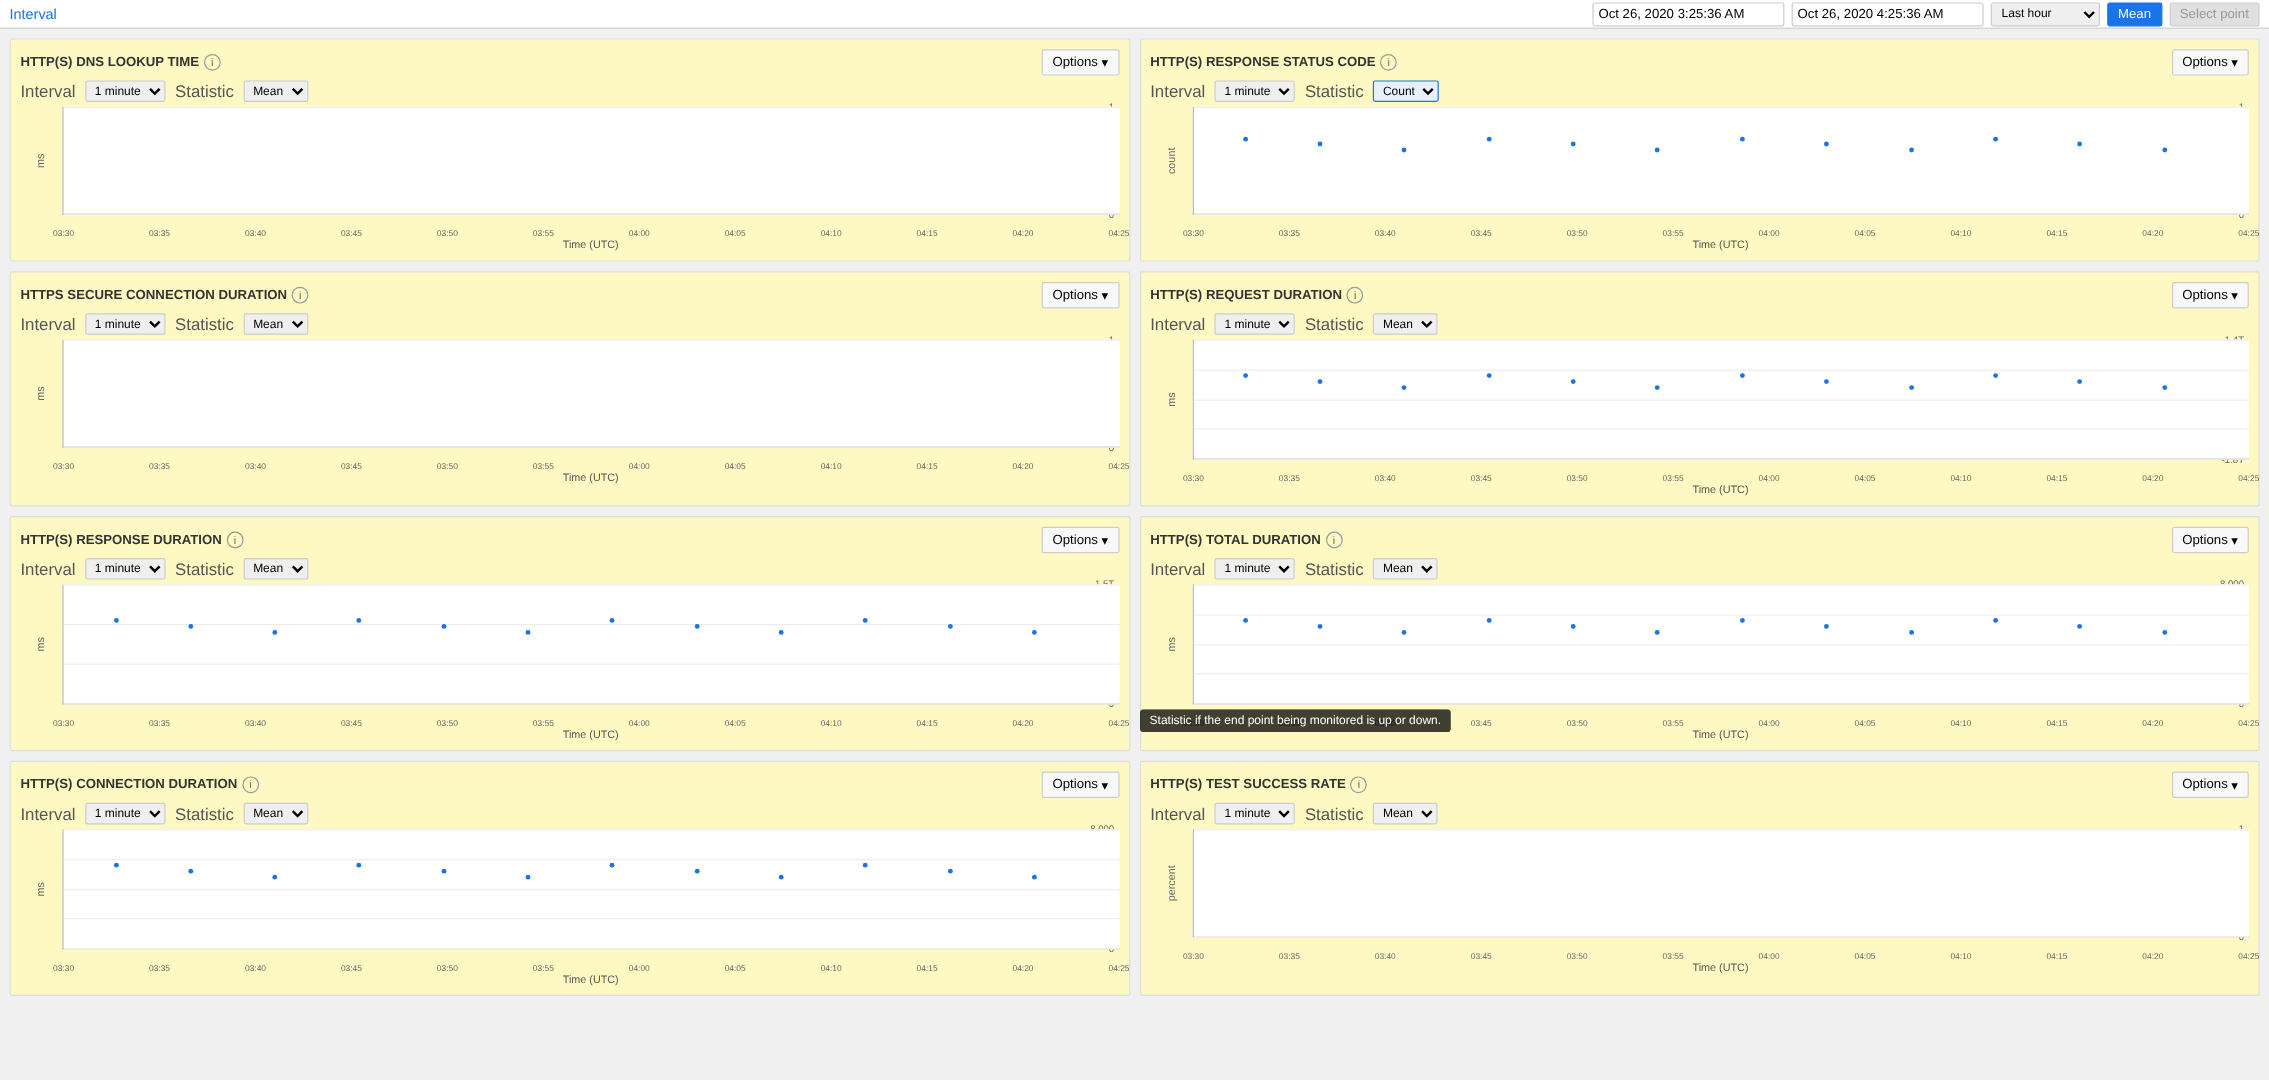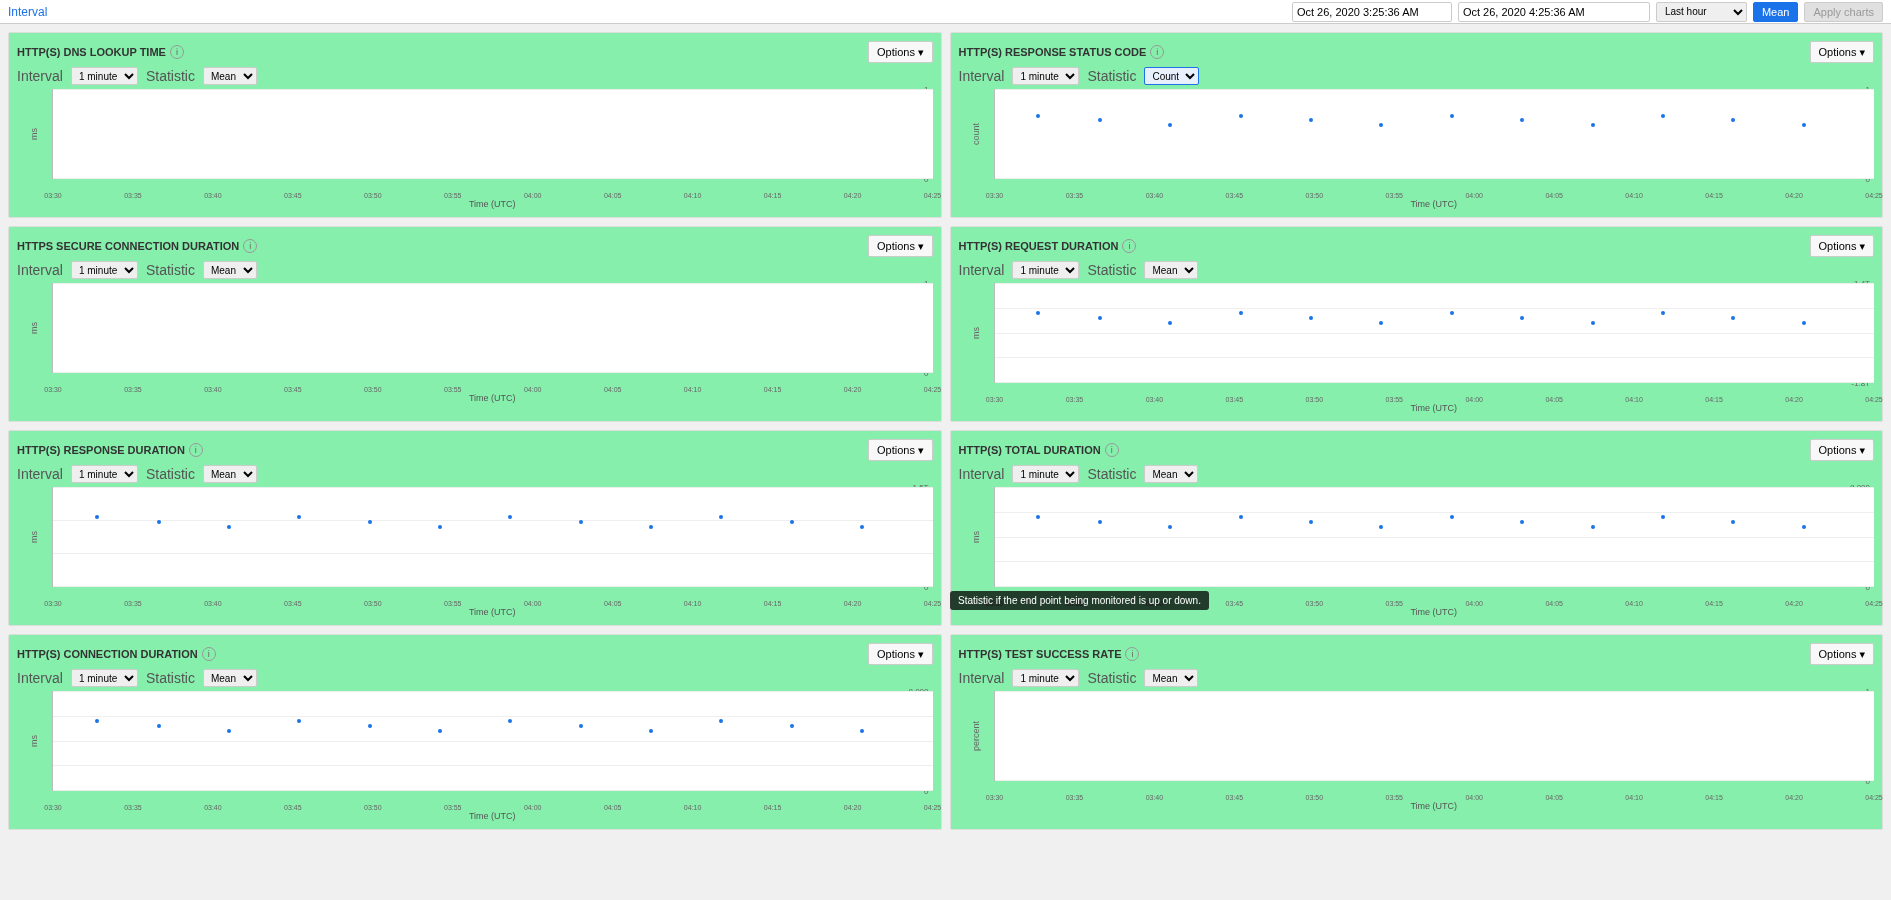--- a/index.html
+++ b/index.html
@@ -62,21 +62,21 @@
     }
 
     .main-content {
       padding: 8px;
       display: grid;
       grid-template-columns: 1fr 1fr;
       gap: 8px;
     }
 
     .chart-panel {
-      background: #86efac;
+      background: #fef9c3;
       border: 1px solid #ddd;
       border-radius: 2px;
       padding: 8px;
       position: relative;
     }
 
     .chart-header {
       display: flex;
       align-items: center;
       justify-content: space-between;
@@ -201,28 +201,28 @@
       white-space: nowrap;
     }
   </style>
 </head>
 <body>
 
 <div class="top-bar">
   <a class="metrics-link">Interval</a>
   <div class="top-controls">
     <input type="text" class="date-input" style="width: 160px;" value="Oct 26, 2020 3:25:36 AM">
-    <input type="text" class="date-input" style="width: 192px;" value="Oct 26, 2020 4:25:36 AM">
+    <input type="text" class="date-input" style="width: 160px;" value="Oct 26, 2020 4:25:36 AM">
     <select class="select-input">
       <option>Last hour</option>
       <option>Last 3 hours</option>
       <option>Last 24 hours</option>
     </select>
     <button class="btn btn-primary">Mean</button>
-    <button class="btn btn-disabled">Apply charts</button>
+    <button class="btn btn-disabled">Select point</button>
   </div>
 </div>
 
 <div class="main-content" id="charts-container">
 <div class="chart-panel">
     <div class="chart-header">
       <div class="chart-title-row">
         <span class="chart-title">HTTP(S) DNS LOOKUP TIME</span>
         <div class="info-icon">i</div>
       </div>

